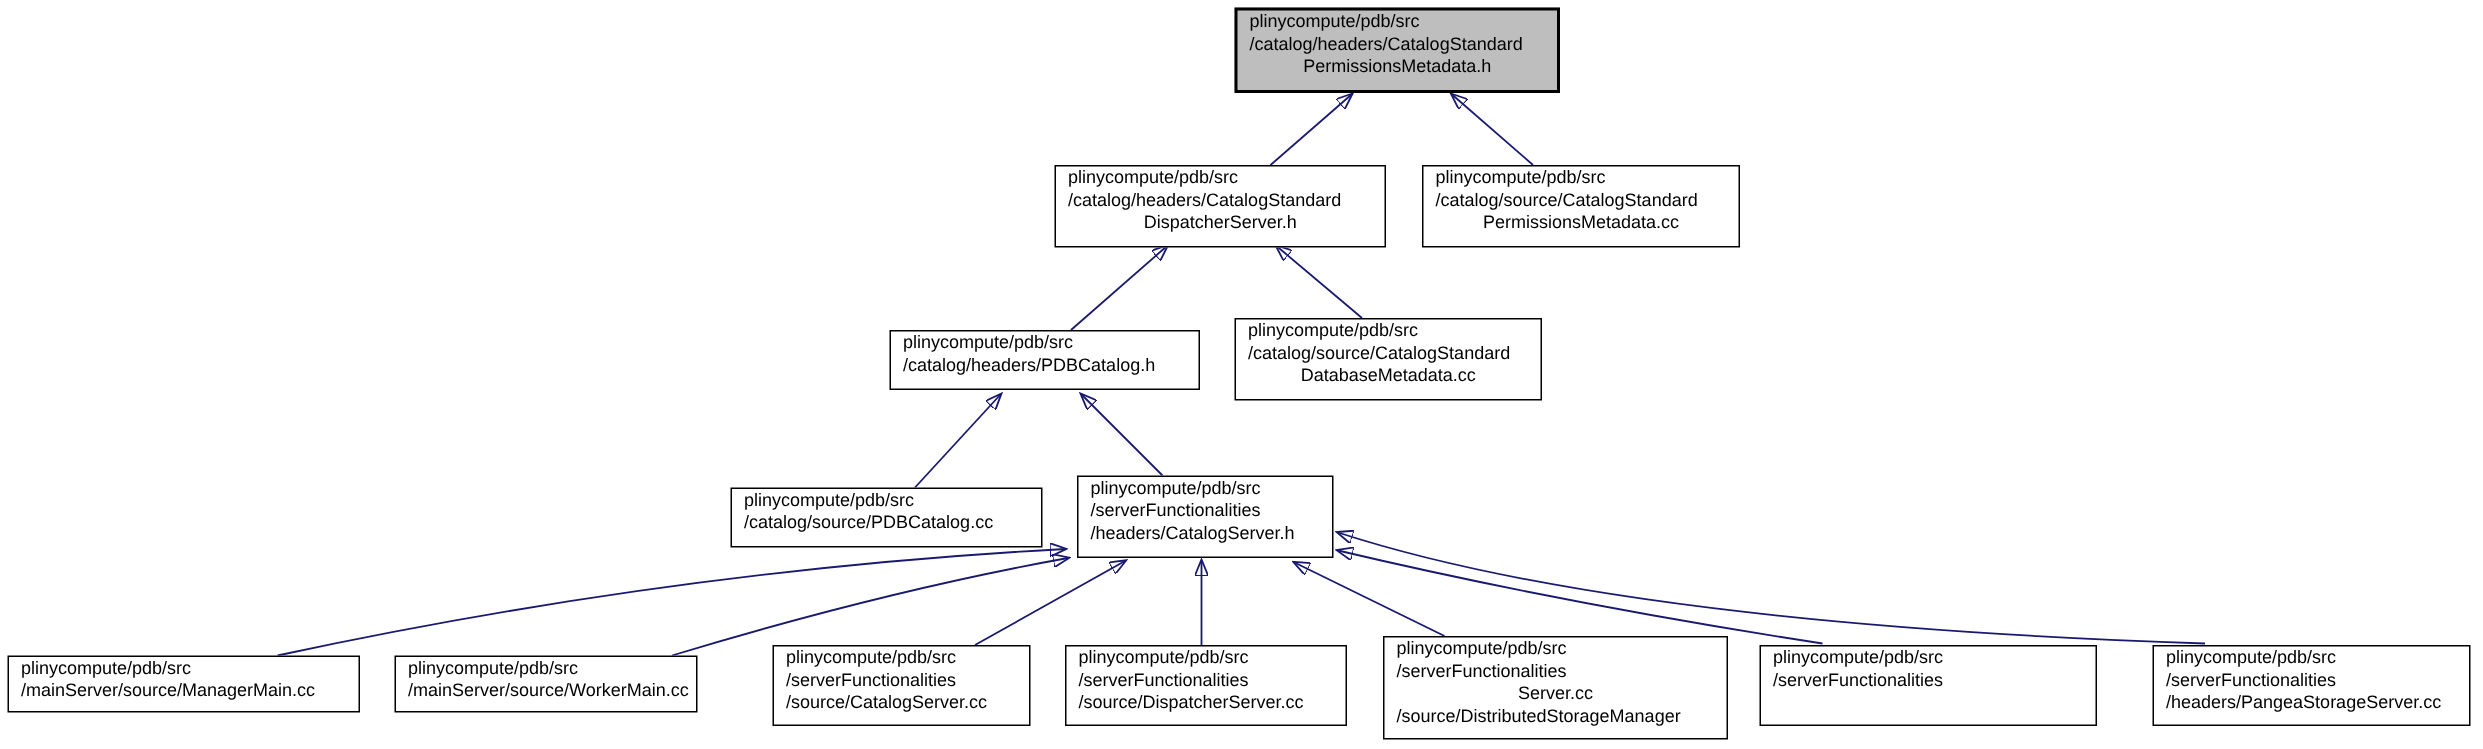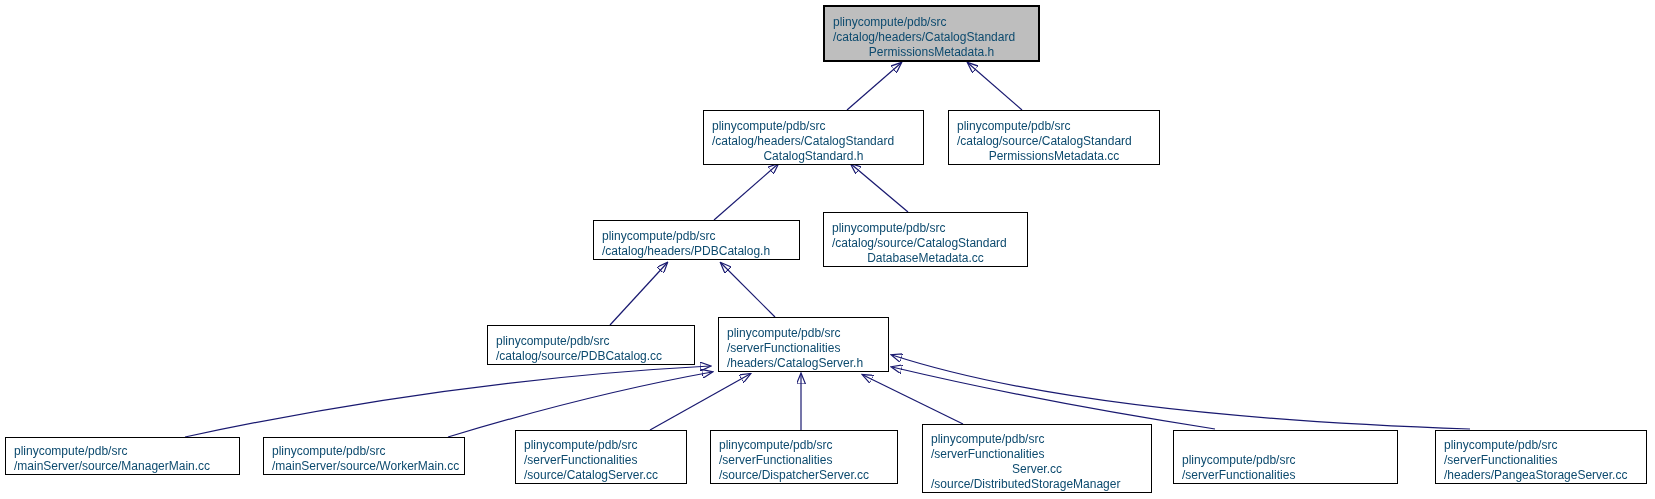--- a/index.html
+++ b/index.html
@@ -10,22 +10,22 @@
     font-family:"Liberation Sans","DejaVu Sans",sans-serif;
     overflow:hidden;
   }
   svg.edges{position:absolute;left:0;top:0;width:1655px;height:499px;}
   svg.edges path{fill:none;stroke:#191970;stroke-width:1.2px;}
   .node{
     position:absolute;
     box-sizing:border-box;
     background:#ffffff;
     border:1px solid #000000;
-    display:flex;flex-direction:column;justify-content:flex-end;
-    font-size:12px;line-height:15px;color:#0c4a6e;
+    display:flex;flex-direction:column;justify-content:flex-start;
+    font-size:12px;line-height:15px;color:#000000;
   }
   .node .ln{display:block;padding:0 8px;white-space:nowrap;text-align:left;}
   .node .ln.center{text-align:center;padding:0 2px;}
   .node.current{background:#bebebe;border-width:2px;}
 </style>
 </head>
 <body>
 
 <div class="stage">
 
@@ -52,21 +52,21 @@
 
   <div class="node current" style="left:823px;top:5px;width:217px;height:57px">
     <span class="ln">plinycompute/pdb/src</span>
     <span class="ln">/catalog/headers/CatalogStandard</span>
     <span class="ln center">PermissionsMetadata.h</span>
   </div>
 
   <div class="node" style="left:703px;top:110px;width:221px;height:55px">
     <span class="ln">plinycompute/pdb/src</span>
     <span class="ln">/catalog/headers/CatalogStandard</span>
-    <span class="ln center">CatalogStandard.h</span>
+    <span class="ln center">DispatcherServer.h</span>
   </div>
 
   <div class="node" style="left:948px;top:110px;width:212px;height:55px">
     <span class="ln">plinycompute/pdb/src</span>
     <span class="ln">/catalog/source/CatalogStandard</span>
     <span class="ln center">PermissionsMetadata.cc</span>
   </div>
 
   <div class="node" style="left:593px;top:220px;width:207px;height:40px">
     <span class="ln">plinycompute/pdb/src</span>

